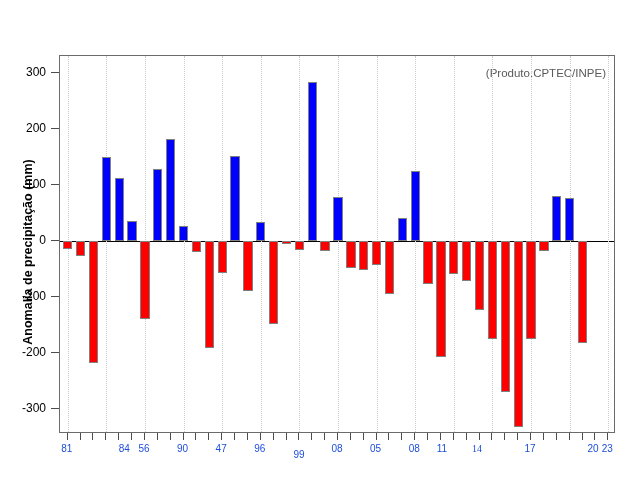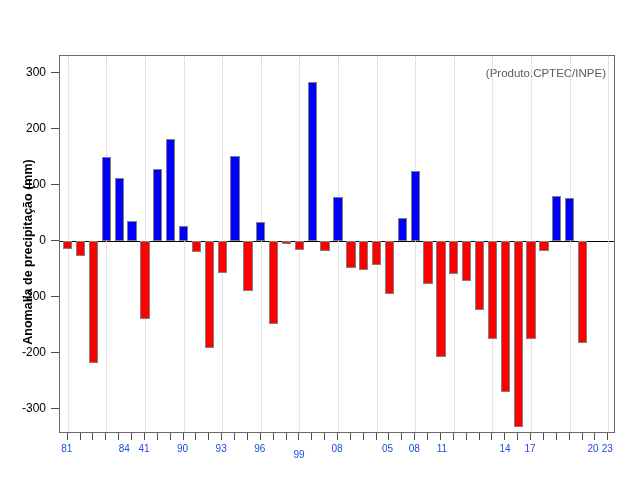--- a/index.html
+++ b/index.html
@@ -279,28 +279,28 @@
       <div class="xtick-mark" style="left: 458.185px;"></div>
       <div class="xtick-mark" style="left: 471.056px;"></div>
       <div class="xtick-mark" style="left: 483.926px;"></div>
       <div class="xtick-mark" style="left: 496.796px;"></div>
       <div class="xtick-mark" style="left: 509.667px;"></div>
       <div class="xtick-mark" style="left: 522.537px;"></div>
       <div class="xtick-mark" style="left: 535.407px;"></div>
       <div class="xtick-mark" style="left: 548.278px;"></div>
       <div class="xtick-label" style="left: 7.72222px;">81</div>
       <div class="xtick-label" style="left: 46.3333px; margin-left: 19px;">84</div>
-      <div class="xtick-label" style="left: 84.9444px;">41</div>
+      <div class="xtick-label" style="left: 84.9444px;">56</div>
       <div class="xtick-label" style="left: 123.556px;">90</div>
-      <div class="xtick-label" style="left: 162.167px;">93</div>
+      <div class="xtick-label" style="left: 162.167px;">47</div>
       <div class="xtick-label" style="left: 200.778px;">96</div>
       <div class="xtick-label" style="left: 240px; margin-top: 6px;">99</div>
       <div class="xtick-label" style="left: 278px;">08</div>
-      <div class="xtick-label" style="left: 316.611px; margin-left: 12px;">05</div>
+      <div class="xtick-label" style="left: 316.611px;">05</div>
       <div class="xtick-label" style="left: 355.222px;">08</div>
       <div class="xtick-label" style="left: 383px;">11</div>
-      <div class="xtick-label" style="left: 446px;">14</div>
+      <div class="xtick-label" style="left: 418px; font-family: Liberation Serif, serif;">14</div>
       <div class="xtick-label" style="left: 471.056px;">17</div>
       <div class="xtick-label" style="left: 534px;">20</div>
       <div class="xtick-label" style="left: 548.278px;">23</div>
     </div>
 
 </div>
 
 </body></html>

